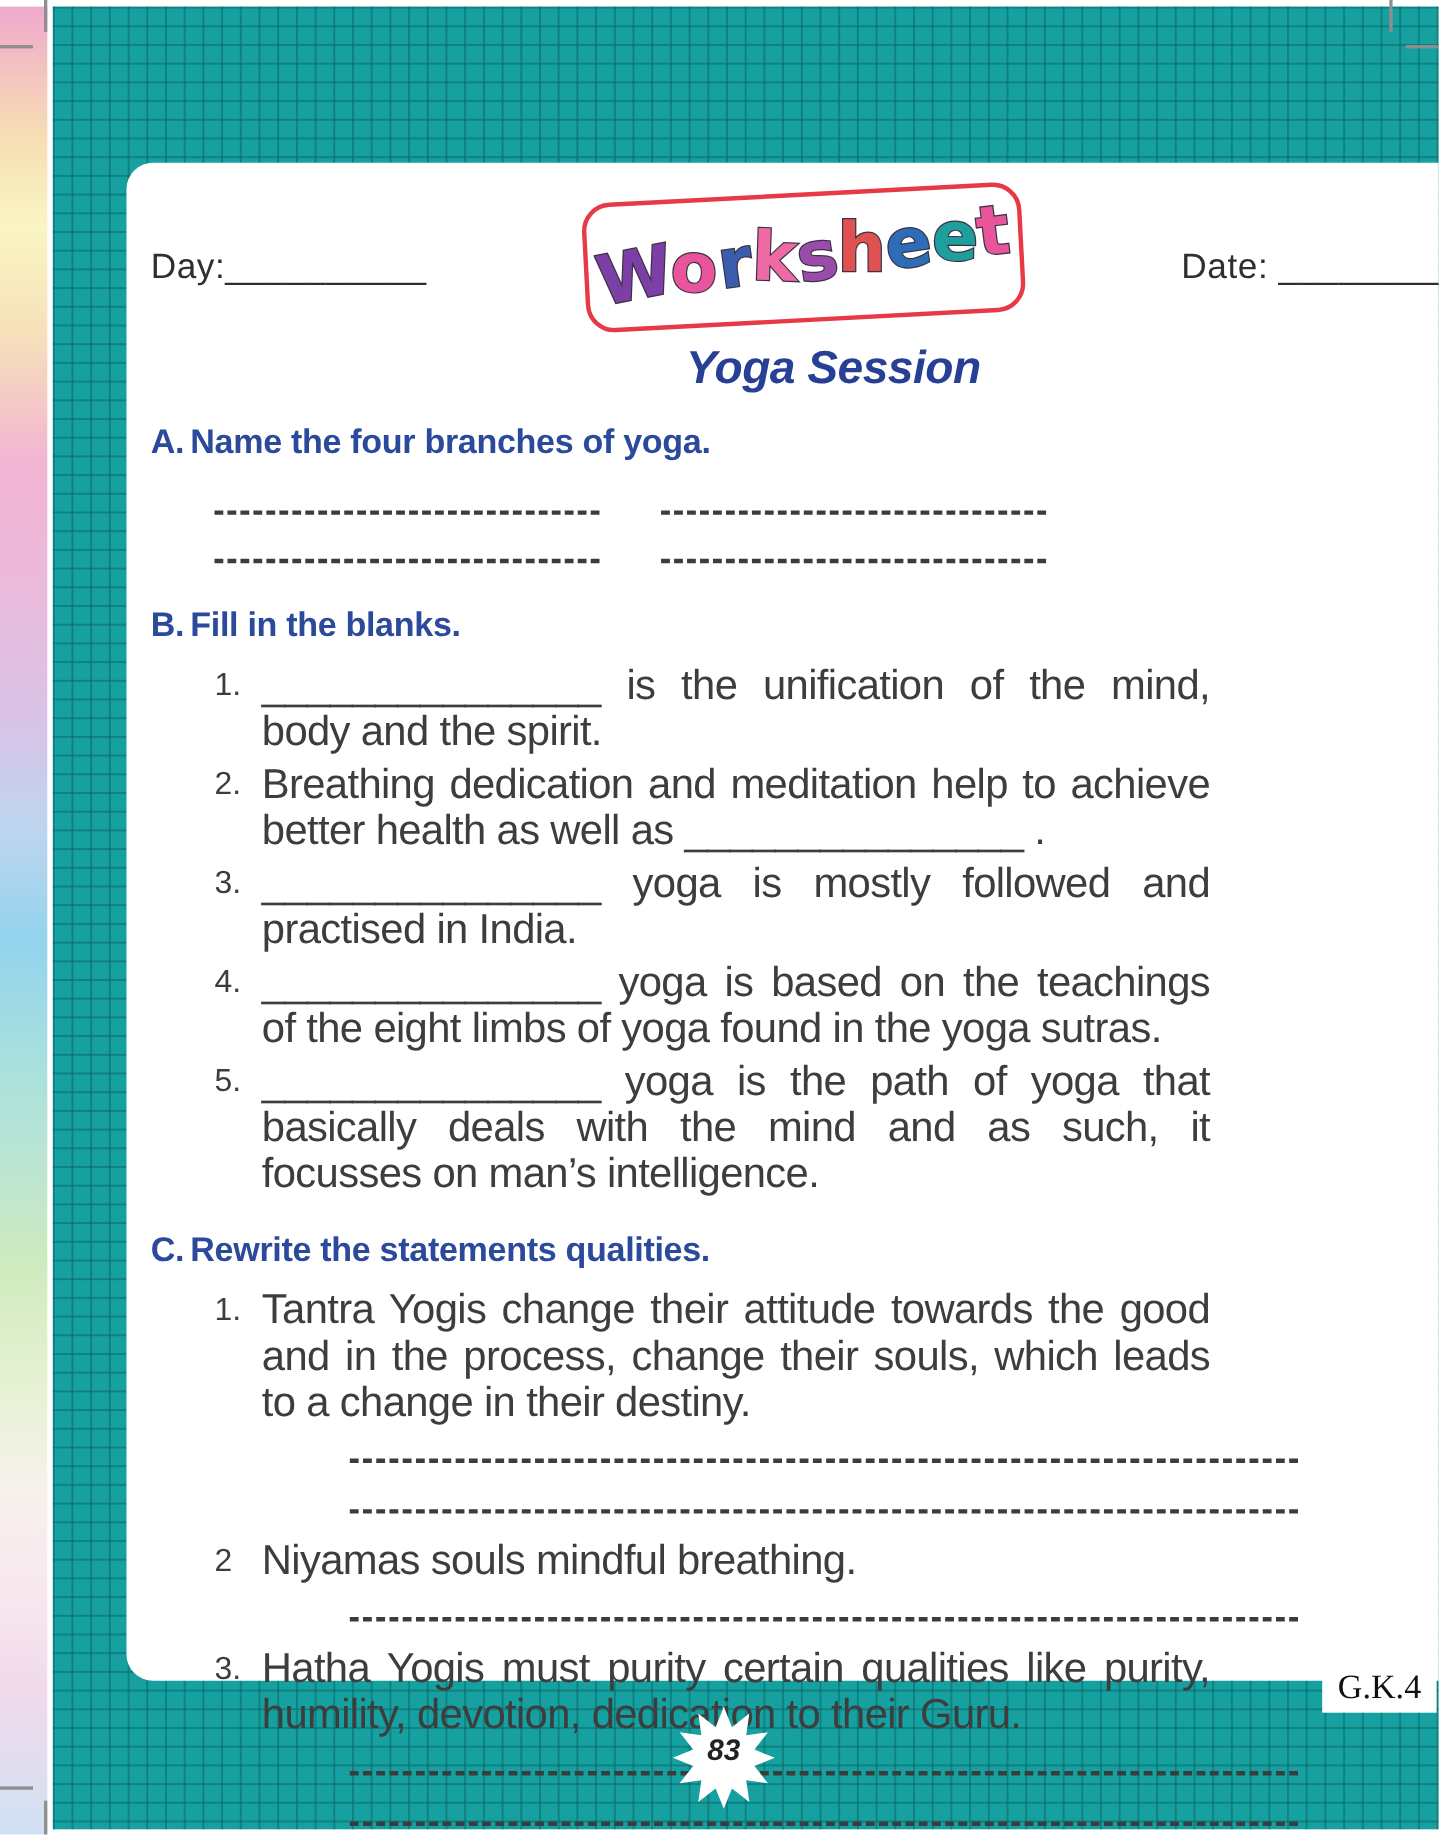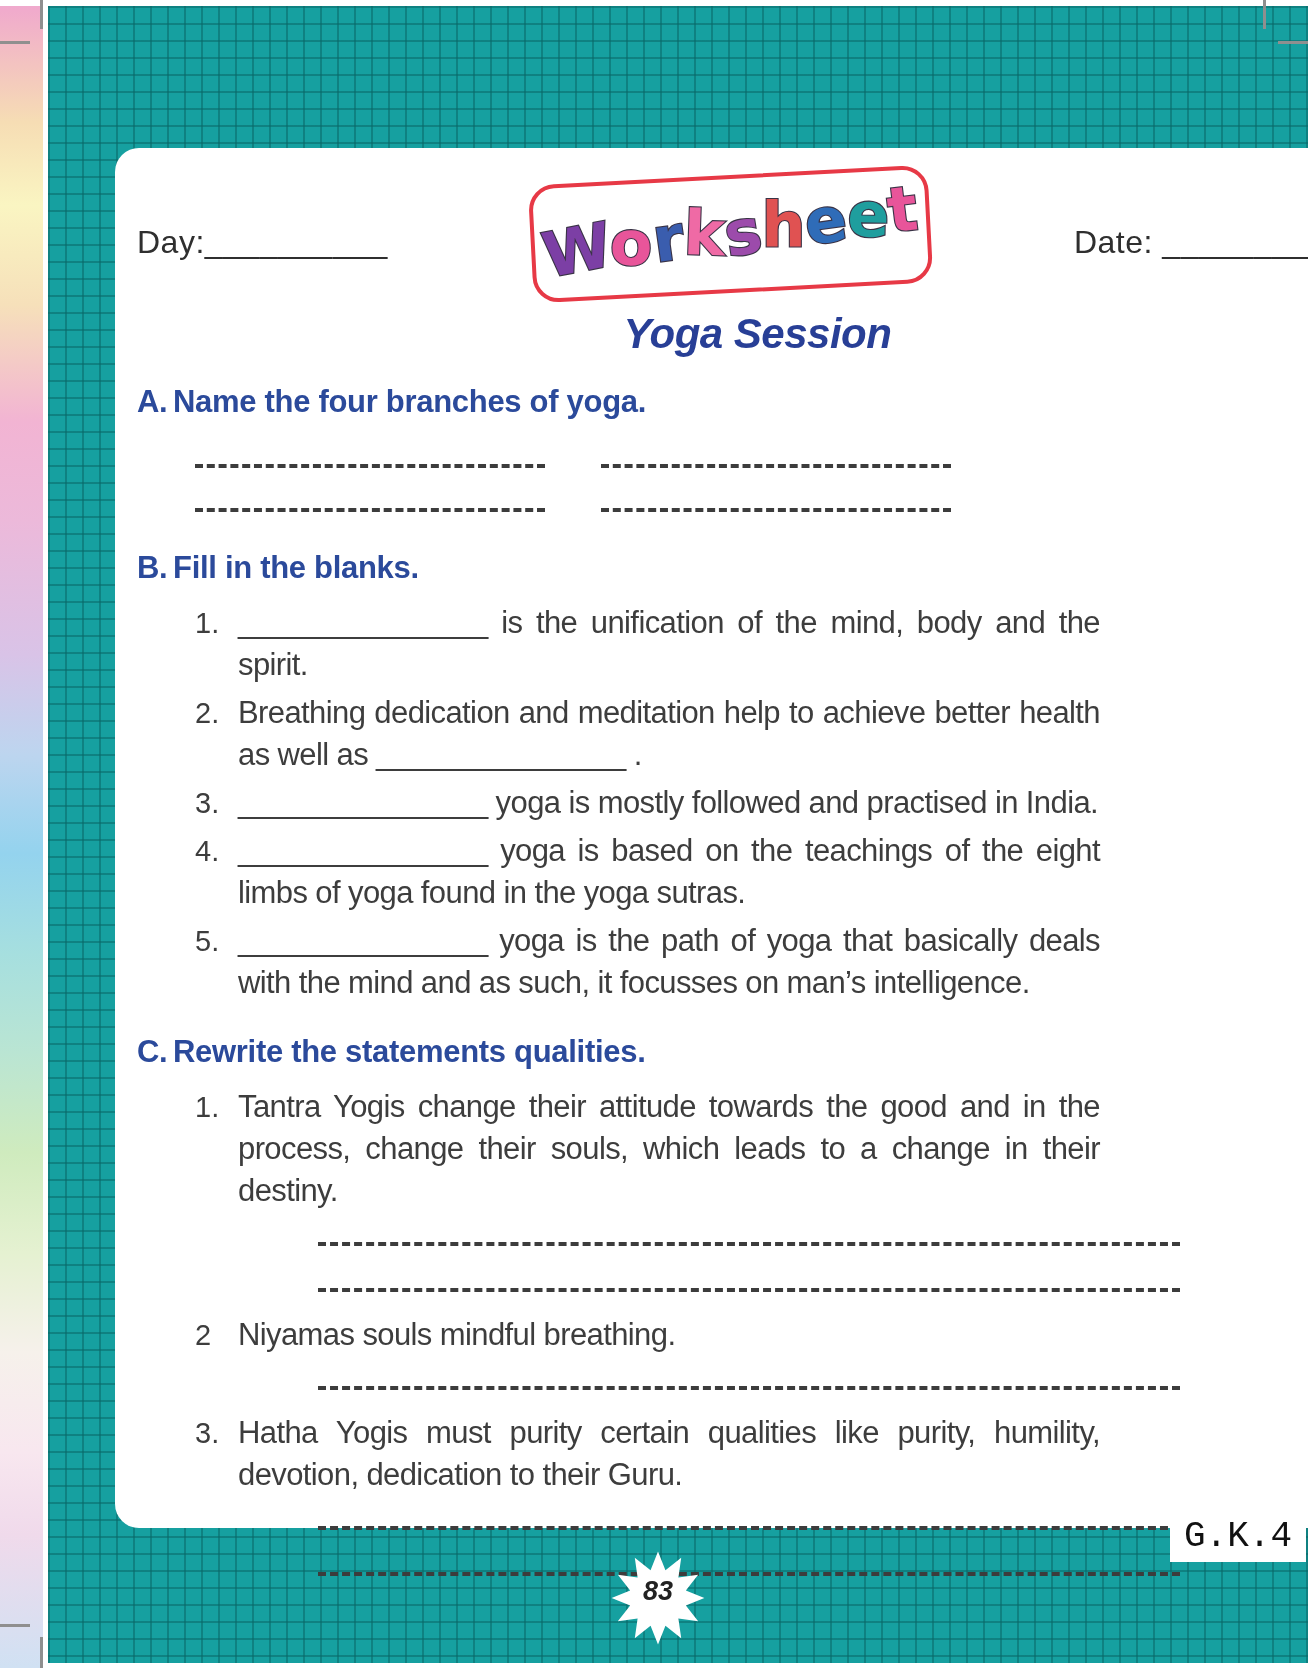--- a/index.html
+++ b/index.html
@@ -96,42 +96,42 @@
   }
   .dash-line { height:0; border-bottom:4px dashed #3c3c3c; }
 
   
   .item-list { margin:16px 0 0 80px; width:905px; }
   .item { display:flex; margin-top:6px; }
   .item-num {
     flex:0 0 43px; font-size:29px; color:#3d3d3d; line-height:42px;
   }
   .item-text {
-    flex:1; font-size:31px; color:#3d3d3d; line-height:42px;
+    flex:1; font-size:38px; color:#3d3d3d; line-height:42px;
     letter-spacing:-0.6px; text-align:justify;
   }
   .c-block { margin:0 0 0 123px; width:862px; }
   .ans-line { height:0; border-bottom:4px dashed #3c3c3c; margin-top:42px; }
   .ans-line.first { margin-top:30px; }
   .c-item { margin-top:10px; }
 
   
   .starburst {
     position:absolute; left:608px; top:1550px; width:100px; height:96px;font-style:italic;
   }
   .starburst svg { width:100%; height:100%; }
   .page-num {
     position:absolute; left:0; top:26px; width:100%;
     text-align:center; font-size:27px; font-weight:bold; color:#222222;
   }
   .book-code {
     position:absolute; right:2px; top:1513px;
     background:#ffffff; padding:3px 14px 5px 14px;
-    font-family:Liberation Mono, monospace;
-    font-size:36px; color:#111111;
+    font-family:Liberation Serif, serif;
+    font-size:31px; color:#111111;
   }
 </style>
 </head>
 <body>
 
 <div class="page">
 
   <div class="pastel-strip"></div>
   <div class="teal-panel"></div>
 

